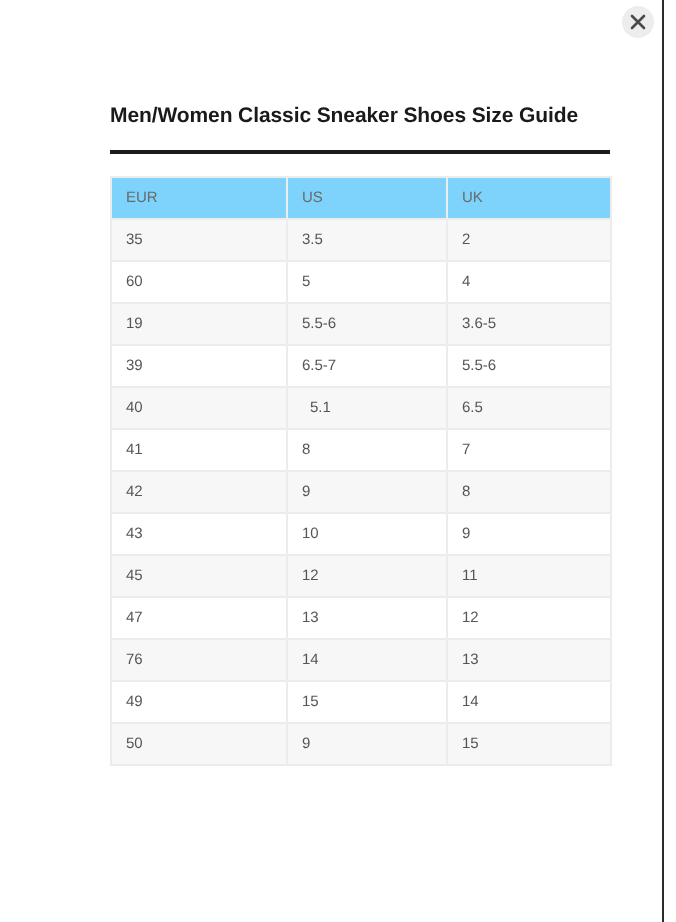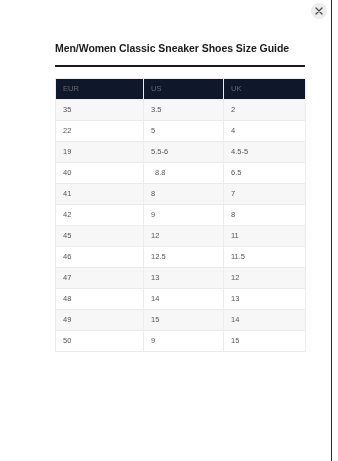--- a/index.html
+++ b/index.html
@@ -38,21 +38,21 @@
     justify-content: center;
     cursor: pointer;
   }
   .close-button svg {
     display: block;
   }
 
   .content {
     position: absolute;
     left: 40px;
-    top: 6px;
+    top: 16px;
     width: 250px;
     padding-left: 15px;
   }
 
   .page-title {
     margin: 0;
     padding-top: 36px;
     font-size: 10.5px;
     font-weight: bold;
     color: #1a1a1a;
@@ -84,21 +84,21 @@
     padding: 0 0 0 7px;
     font-size: 7.5px;
     font-weight: normal;
     color: #555555;
     text-align: left;
     vertical-align: middle;
     line-height: 20px;
     white-space: nowrap;
   }
   .size-table thead th {
-    background: #0f172a;
+    background: #7dd3fc;
     color: #6a6a6a;
   }
   .size-table tbody tr:nth-child(odd) td {
     background: #f7f7f7;
   }
   .size-table tbody tr:nth-child(even) td {
     background: #ffffff;
   }
   
   .size-table td.indented {
@@ -137,61 +137,66 @@
         <th>UK</th>
       </tr>
     </thead>
     <tbody id="table-body">
         <tr>
           <td>35</td>
           <td>3.5</td>
           <td>2</td>
         </tr>
         <tr>
-          <td>22</td>
+          <td>60</td>
           <td>5</td>
           <td>4</td>
         </tr>
         <tr>
           <td>19</td>
           <td>5.5-6</td>
-          <td>4.5-5</td>
+          <td>3.6-5</td>
+        </tr>
+        <tr>
+          <td>39</td>
+          <td>6.5-7</td>
+          <td>5.5-6</td>
         </tr>
         <tr>
           <td>40</td>
-          <td class="indented">8.8</td>
+          <td class="indented">5.1</td>
           <td>6.5</td>
         </tr>
         <tr>
           <td>41</td>
           <td>8</td>
           <td>7</td>
         </tr>
         <tr>
           <td>42</td>
           <td>9</td>
           <td>8</td>
         </tr>
         <tr>
+          <td>43</td>
+          <td>10</td>
+          <td>9</td>
+        </tr>
+        <tr>
           <td>45</td>
           <td>12</td>
           <td>11</td>
         </tr>
         <tr>
-          <td>46</td>
-          <td>12.5</td>
-          <td>11.5</td>
-        </tr>
-        <tr>
           <td>47</td>
           <td>13</td>
           <td>12</td>
         </tr>
         <tr>
-          <td>48</td>
+          <td>76</td>
           <td>14</td>
           <td>13</td>
         </tr>
         <tr>
           <td>49</td>
           <td>15</td>
           <td>14</td>
         </tr>
         <tr>
           <td>50</td>

